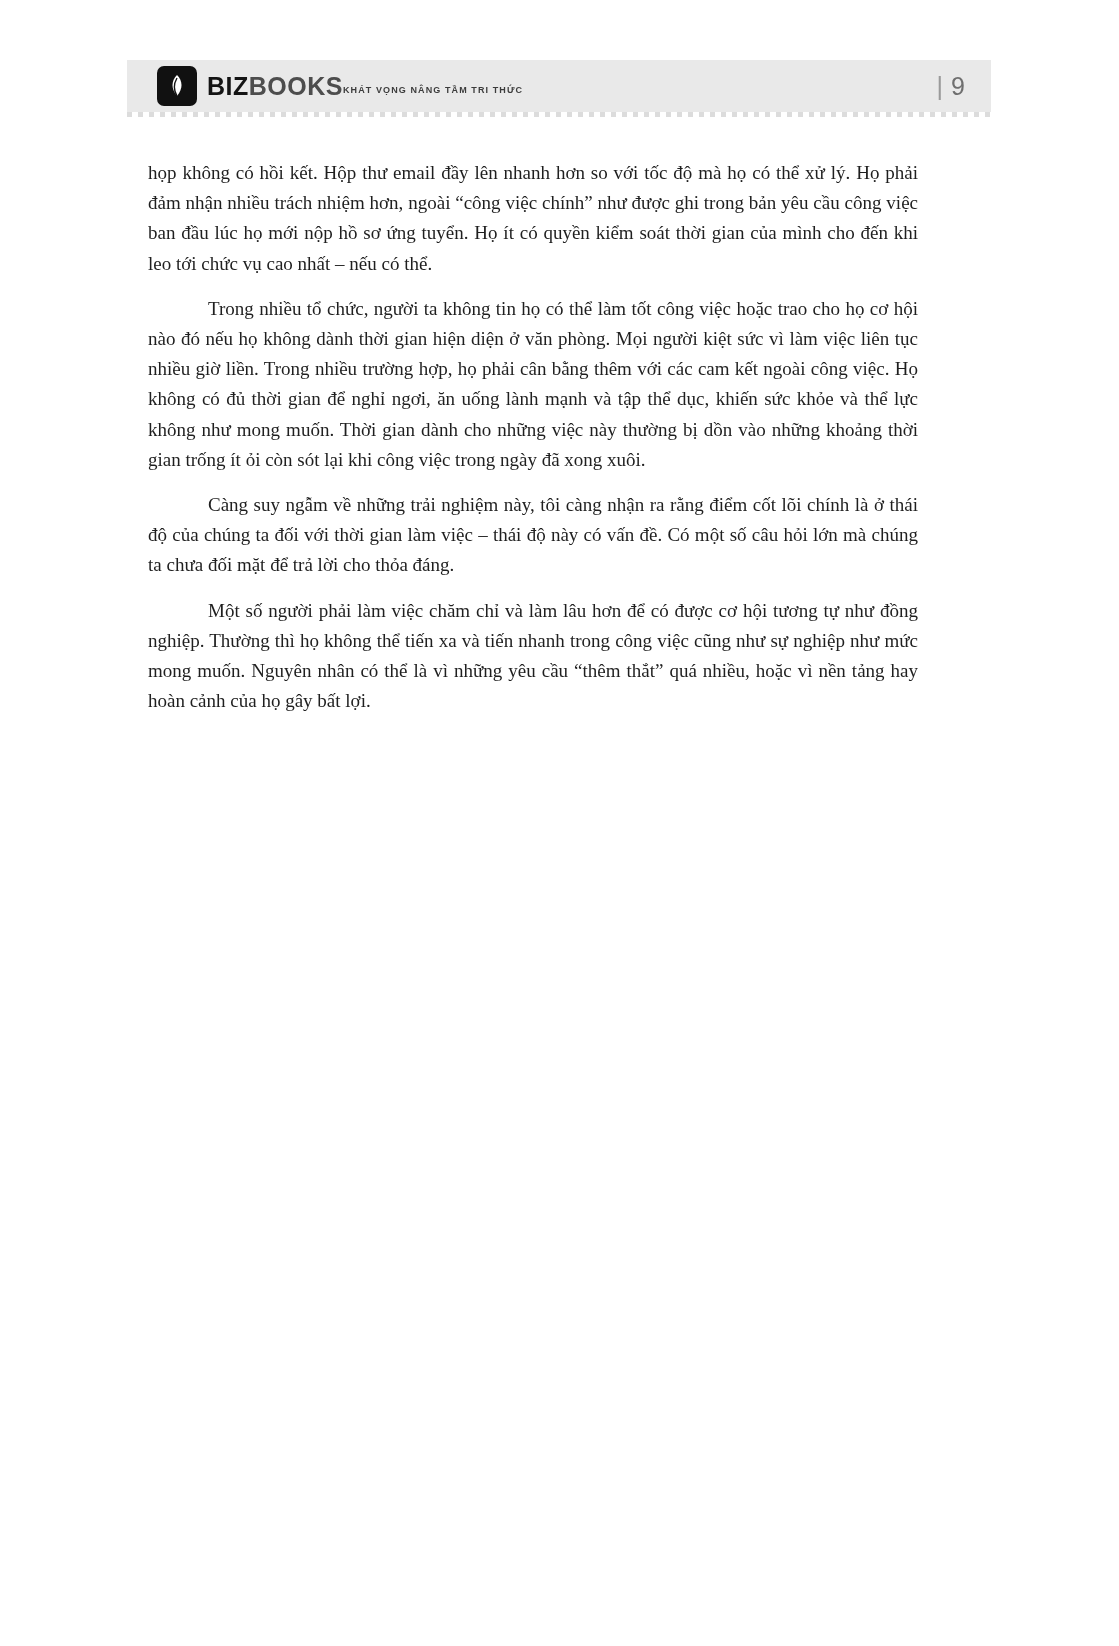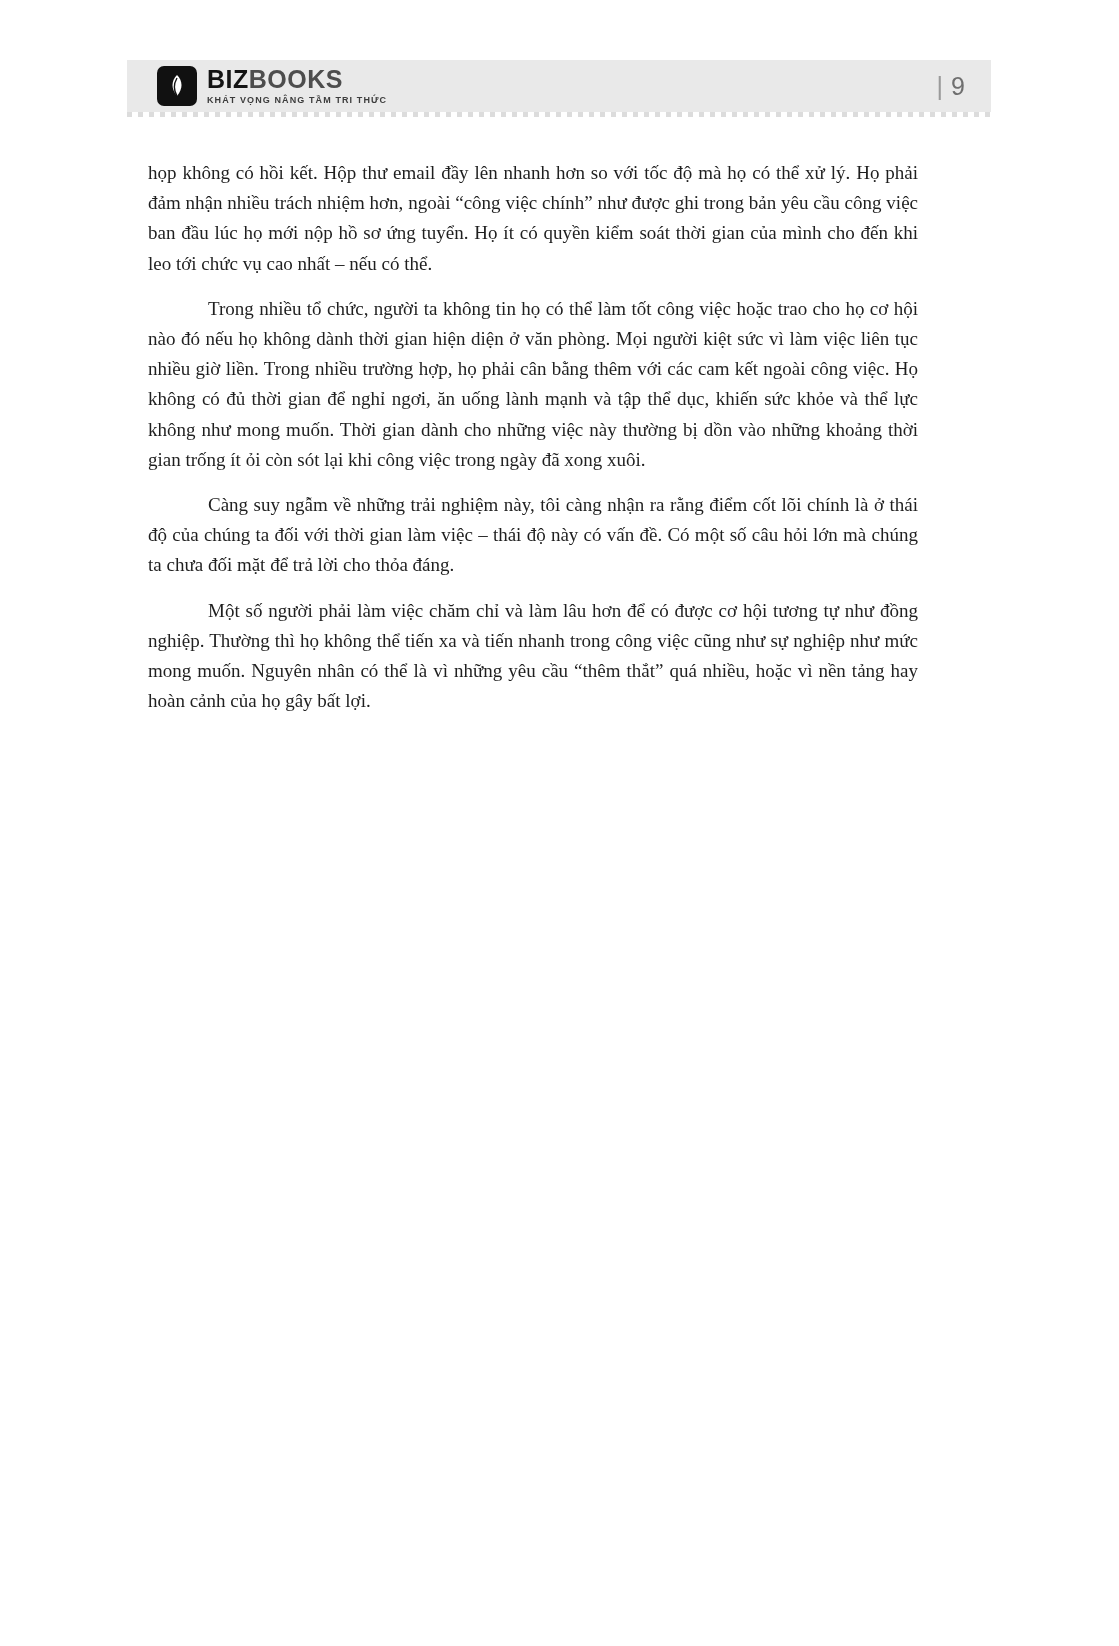--- a/index.html
+++ b/index.html
@@ -49,21 +49,21 @@
     height: 40px;
     background: #111111;
     border-radius: 7px;
     display: flex;
     align-items: center;
     justify-content: center;
     flex: 0 0 auto;
   }
   .logo-text {
     display: flex;
-    flex-direction: column;
+    flex-direction: row;
     line-height: 1;
   }
   .brand {
     font-family: "Liberation Sans", sans-serif;
     font-size: 25px;
     letter-spacing: 0.5px;
     line-height: 1;
   }
   .brand .biz {
     font-weight: 900;
@@ -72,21 +72,21 @@
   .brand .books {
     font-weight: 700;
     color: #4d4d4d;
   }
   .tagline {
     font-family: "Liberation Sans", sans-serif;
     font-size: 9px;
     font-weight: 700;
     letter-spacing: 1.1px;
     color: #3c3c3c;
-    margin-top: 4px;
+    margin-top: 12px;
   }
   .page-number {
     font-family: "Liberation Sans", sans-serif;
     font-size: 25px;
     color: #6f6f6f;
     display: flex;
     align-items: center;
     gap: 8px;
     padding-right: 12px;
   }

